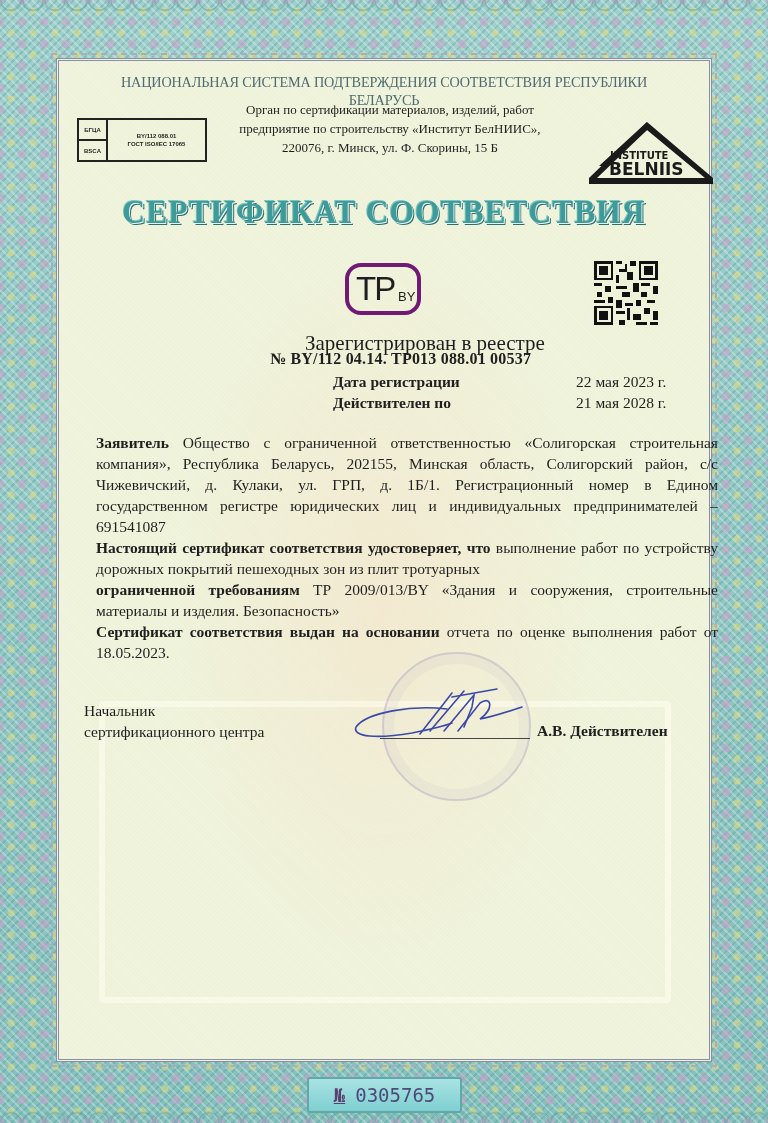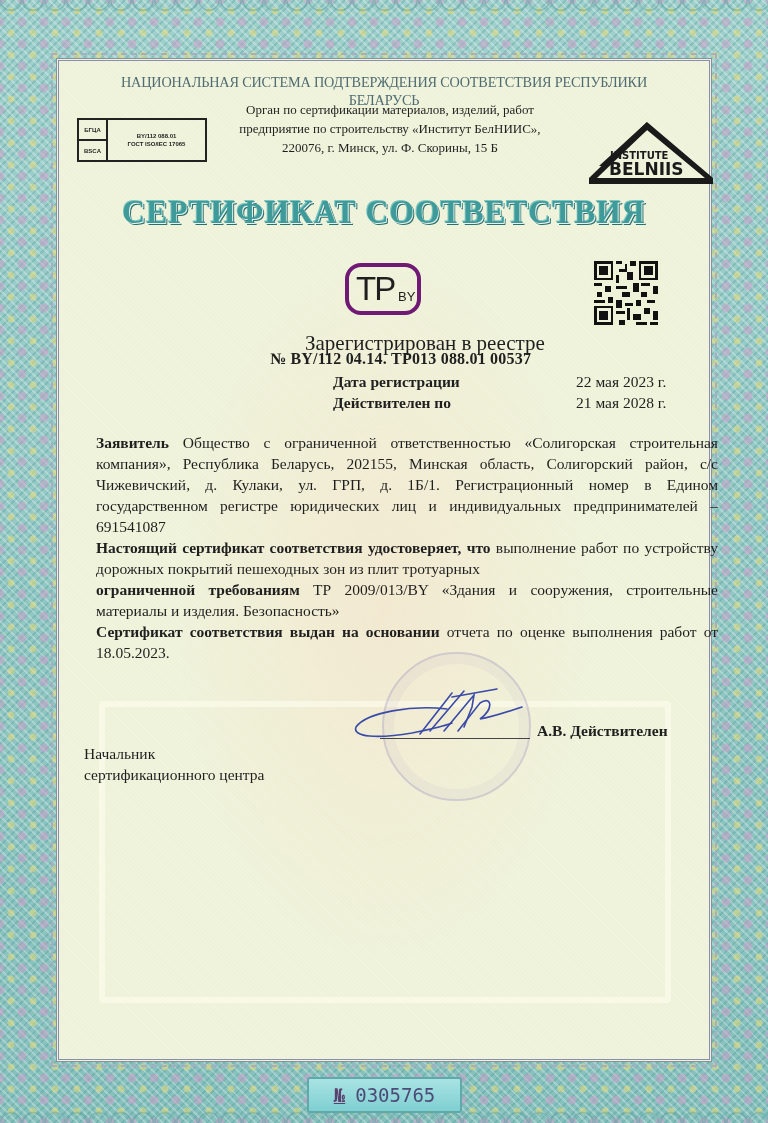--- a/index.html
+++ b/index.html
@@ -77,21 +77,21 @@
   .registry-label { left: 305px; top: 331px; font-size: 21px; }
   .registry-number { left: 270px; top: 350px; font-size: 16px; font-weight: bold; letter-spacing: 0.2px; }
   .date-row { font-size: 15.5px; }
   .date-label { left: 333px; font-weight: bold; }
   .date-value { left: 576px; }
   .para {
     left: 84px; width: 622px; font-size: 15.5px; line-height: 21px;
     text-align: justify; text-align-last: left; margin-left: 12px;
   }
   .para b { font-weight: bold; }
-  .sign-title { left: 84px; top: 700px; font-size: 15.5px; line-height: 21px; margin-top: 43px; }
+  .sign-title { left: 84px; top: 700px; font-size: 15.5px; line-height: 21px; }
   .signer { left: 537px; top: 722px; font-size: 15.5px; font-weight: bold; }
   .stamp {
     left: 382px; top: 652px; width: 145px; height: 145px; border-radius: 50%;
     border: 2px solid rgba(150,140,190,0.35);
     box-shadow: inset 0 0 0 10px rgba(150,140,190,0.08);
   }
   .sig-line { left: 380px; top: 738px; width: 150px; border-top: 1px solid #444; }
   .signature { left: 352px; top: 687px; width: 180px; height: 60px; }
   .serial-box {
     left: 307px; top: 1077px; width: 155px; height: 36px;

